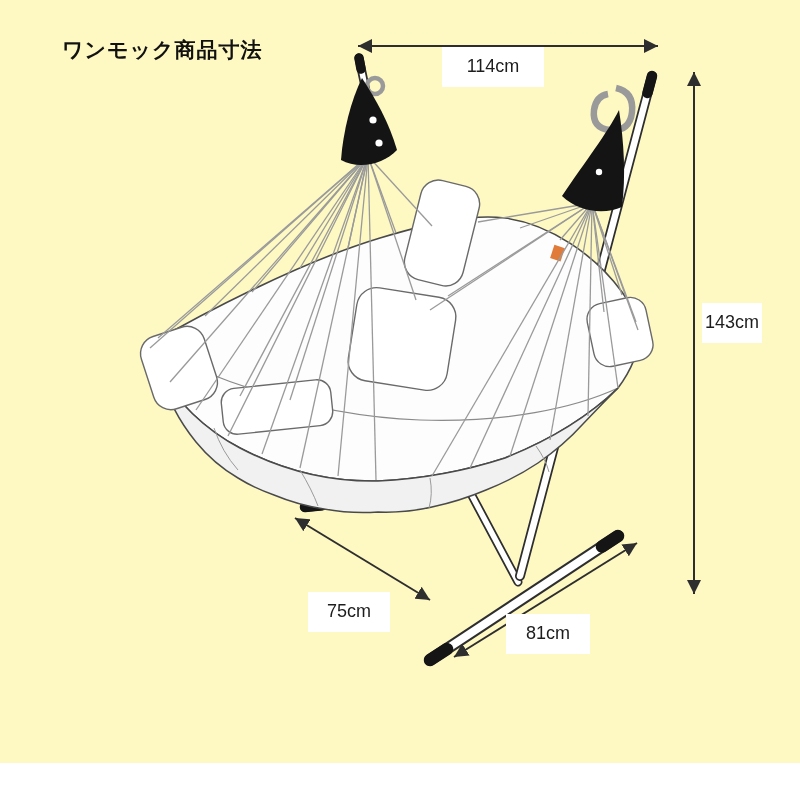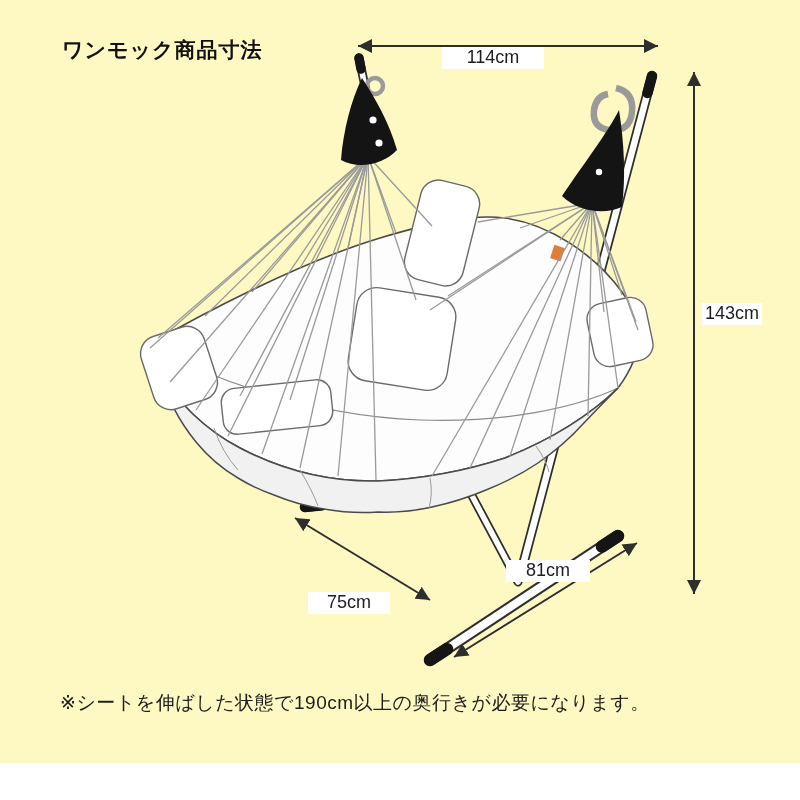--- a/index.html
+++ b/index.html
@@ -31,26 +31,26 @@
     width: 800px;
     height: 800px;
   }
   .dim-label {
     position: absolute;
     font-size: 18px;
     color: #1d1d1d;
     background: #ffffff;
     text-align: center;
     line-height: 1.1;
-    padding: 1px 3px;
+    padding: 10px 3px;
   }
   .dim-width  { left: 442px; top: 47px;  width: 96px; }
   .dim-height { left: 702px; top: 303px; }
   .dim-depth  { left: 308px; top: 592px; width: 76px; }
-  .dim-base   { left: 506px; top: 560px; width: 78px; }
+  .dim-base   { left: 506px; top: 614px; width: 78px; }
   .notes {
     position: absolute;
     left: 60px;
     top: 690px;
     width: 700px;
   }
   .note-line {
     font-size: 19px;
     color: #1c1c1c;
     margin: 0 0 18px 0;
@@ -177,16 +177,15 @@
       <line x1="454" y1="657" x2="637" y2="543" marker-start="url(#arrow)" marker-end="url(#arrow)"></line>
     </g>
   </svg>
 
   <div class="dim-label dim-width">114cm</div>
   <div class="dim-label dim-height">143cm</div>
   <div class="dim-label dim-depth">75cm</div>
   <div class="dim-label dim-base">81cm</div>
 
   <div class="notes">
-    <p class="note-line">※シートを伸ばした状態で190cm以上の奥行きが必要になります。</p>
   </div>
 
 </div>
 
 </body></html>

